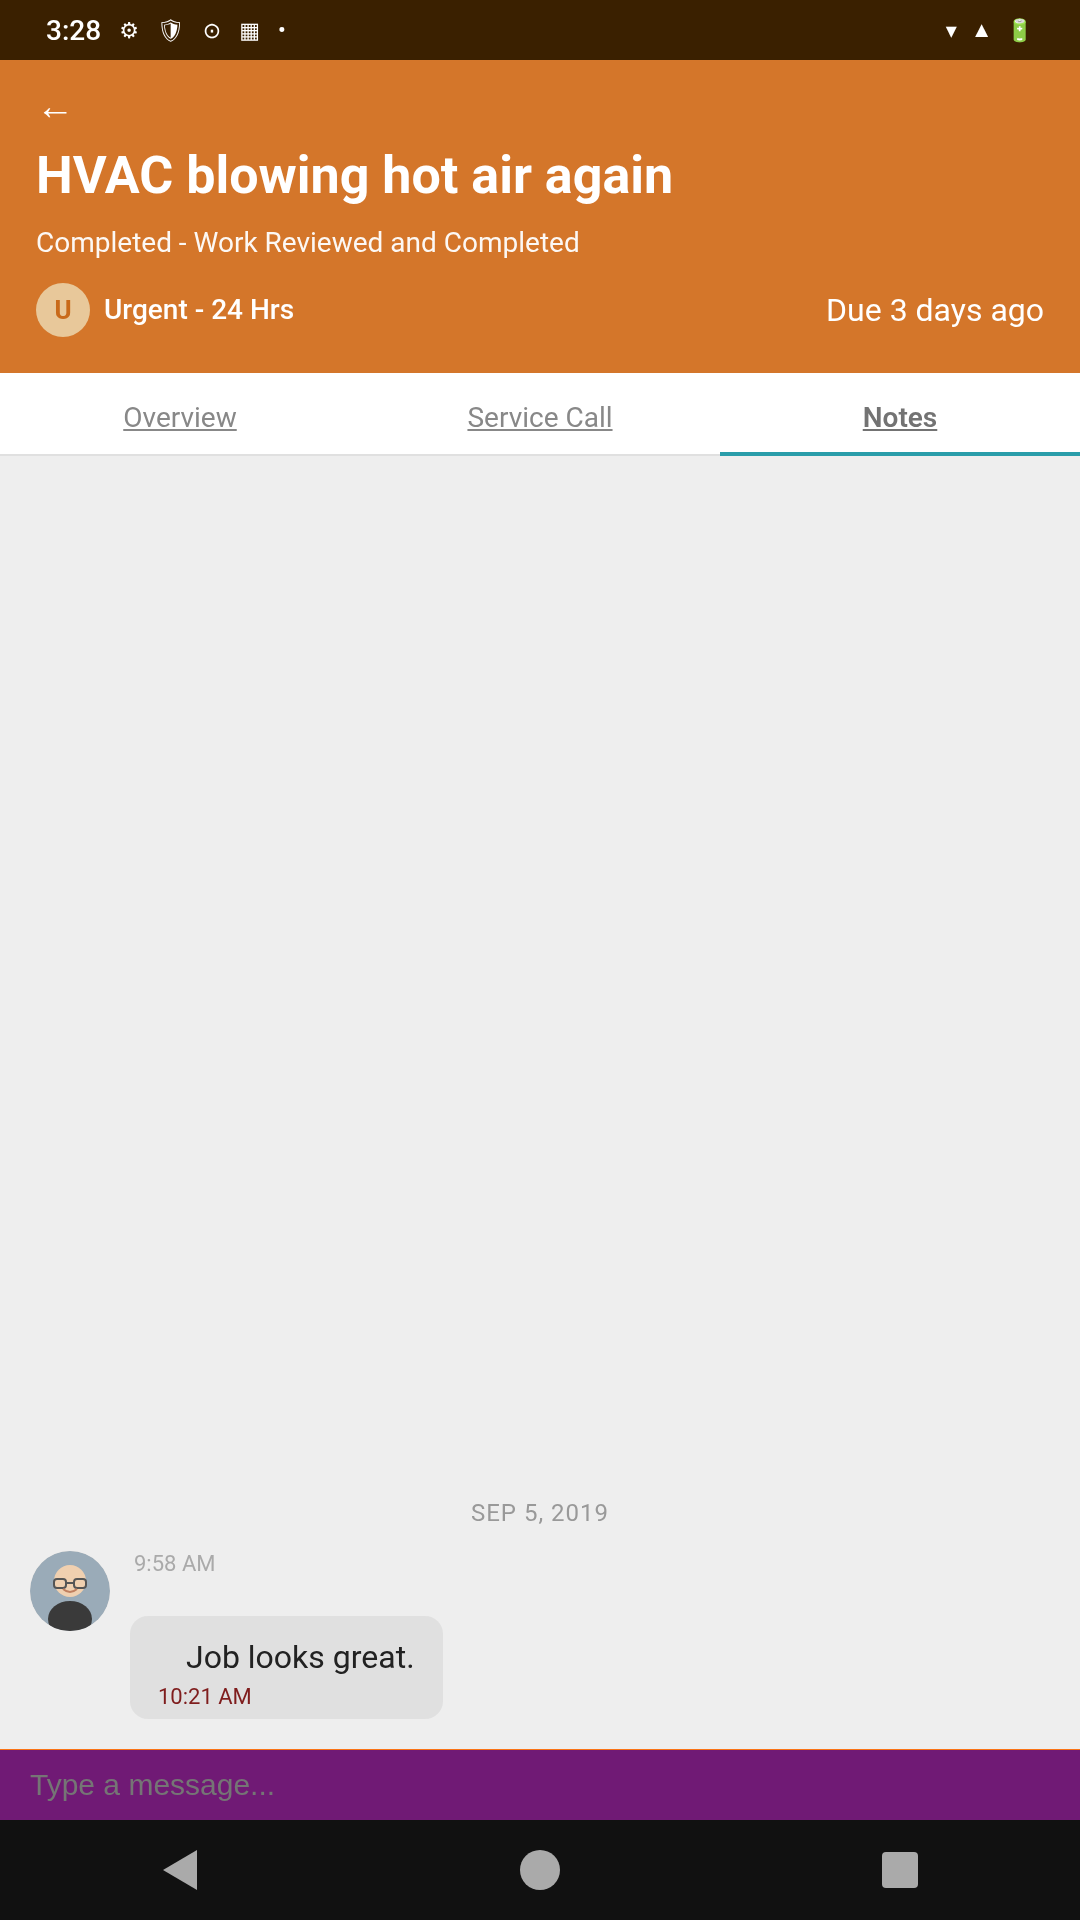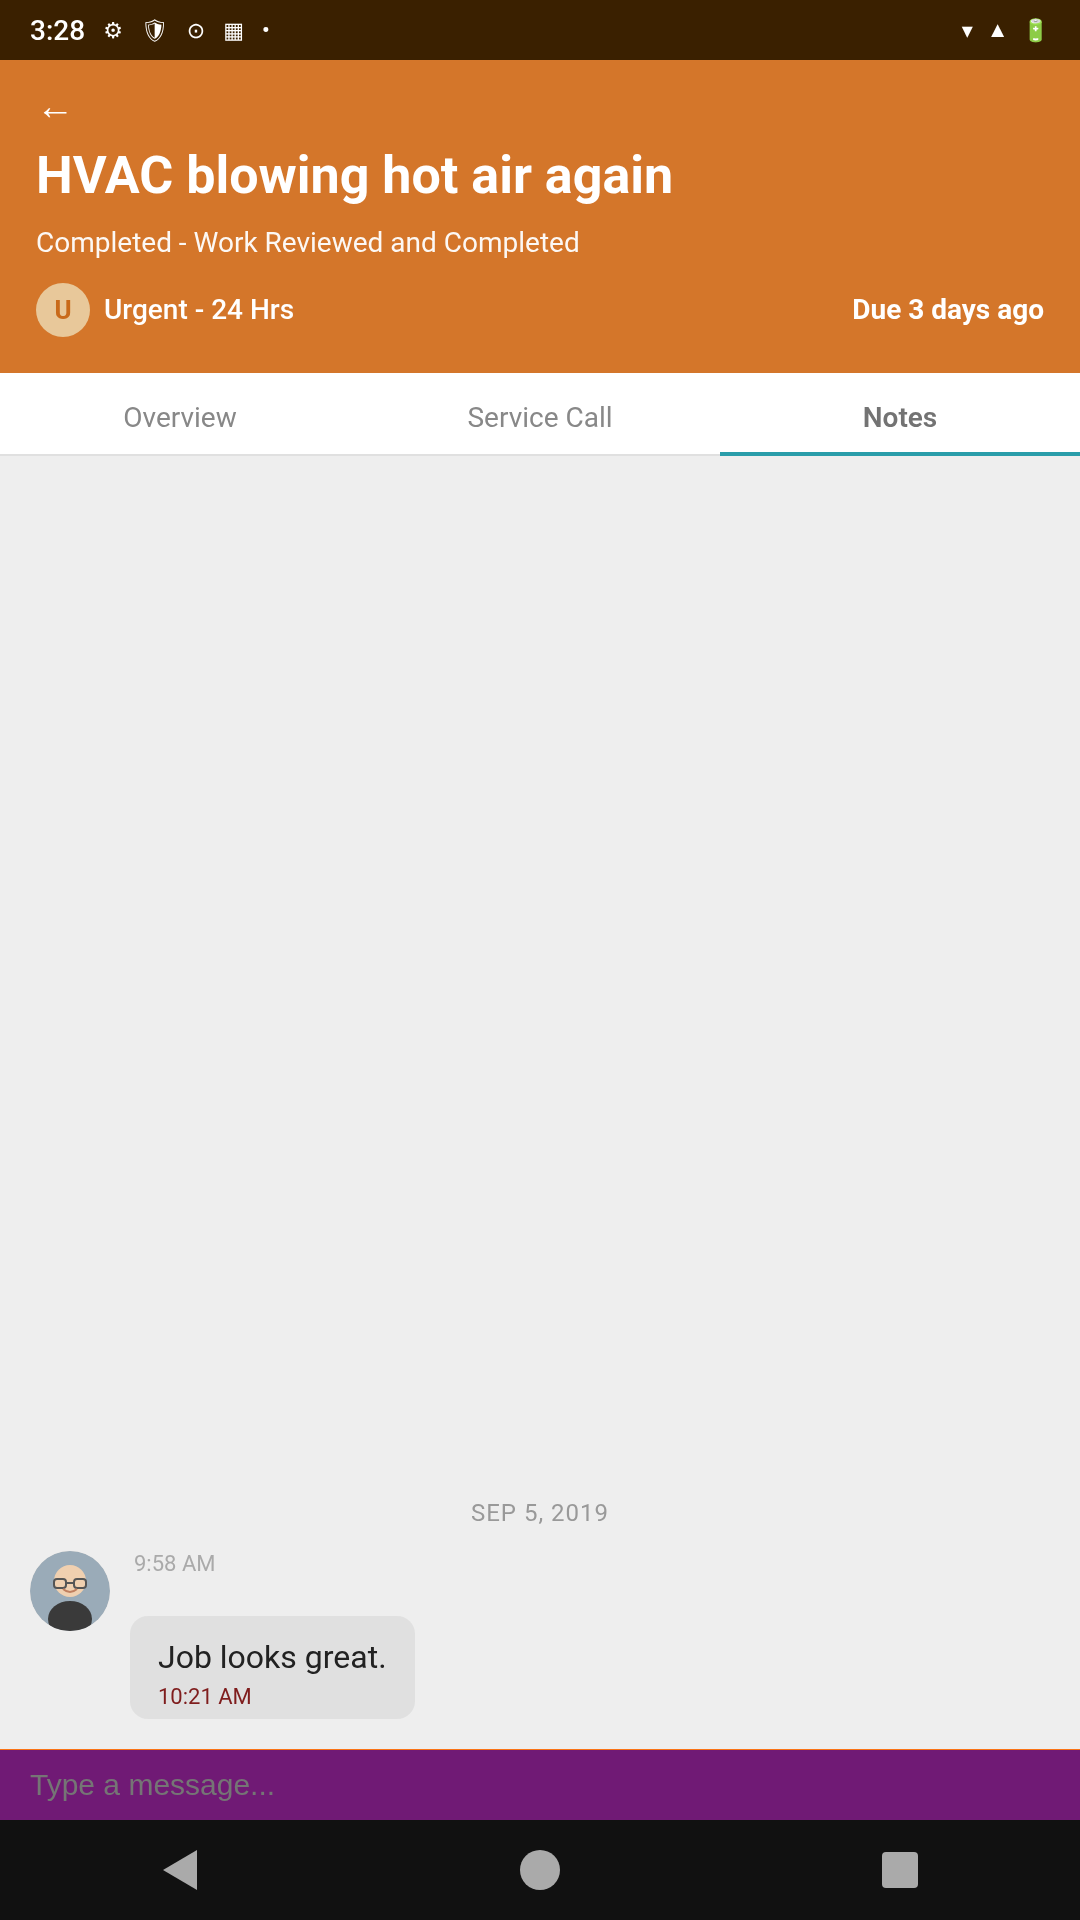--- a/index.html
+++ b/index.html
@@ -15,21 +15,21 @@
     }
 
     
     .status-bar {
       background: #3a2000;
       color: white;
       height: 60px;
       display: flex;
       align-items: center;
       justify-content: space-between;
-      padding: 0 30px;
+      padding: 0 46px;
       font-size: 28px;
       font-weight: 500;
     }
     .status-bar-left {
       display: flex;
       align-items: center;
       gap: 18px;
     }
     .status-bar-right {
       display: flex;
@@ -83,39 +83,40 @@
       justify-content: center;
       font-size: 26px;
       font-weight: bold;
       color: #c96a1a;
     }
     .priority-text {
       font-size: 28px;
       font-weight: 500;
     }
     .due-text {
-      font-size: 28px;
-      font-weight: 700;
+      font-size: 32px;
+      font-weight: 400;
     }
 
     
     .tabs {
       background: white;
       display: flex;
       border-bottom: 2px solid #e0e0e0;
     }
     .tab {
       flex: 1;
       text-align: center;
       padding: 28px 0 20px 0;
       font-size: 28px;
       color: #888;
       cursor: pointer;
       position: relative;
       font-weight: 400;
+      text-decoration: underline;
     }
     .tab.active {
       color: #737373;
       font-weight: 600;
     }
     .tab.active::after {
       content: '';
       position: absolute;
       bottom: -2px;
       left: 0;
@@ -179,20 +180,21 @@
     .message-bubble {
       background: #e0e0e0;
       border-radius: 18px;
       padding: 22px 28px 10px 28px;
       max-width: 560px;
     }
     .message-text {
       font-size: 32px;
       color: #222;
       margin-bottom: 8px;
+      margin-left: 28px;
     }
     .message-sent-time {
       font-size: 22px;
       color: #7f1d1d;
       text-align: left;
     }
 
     
     .message-input-bar {
       background: #701a75;

